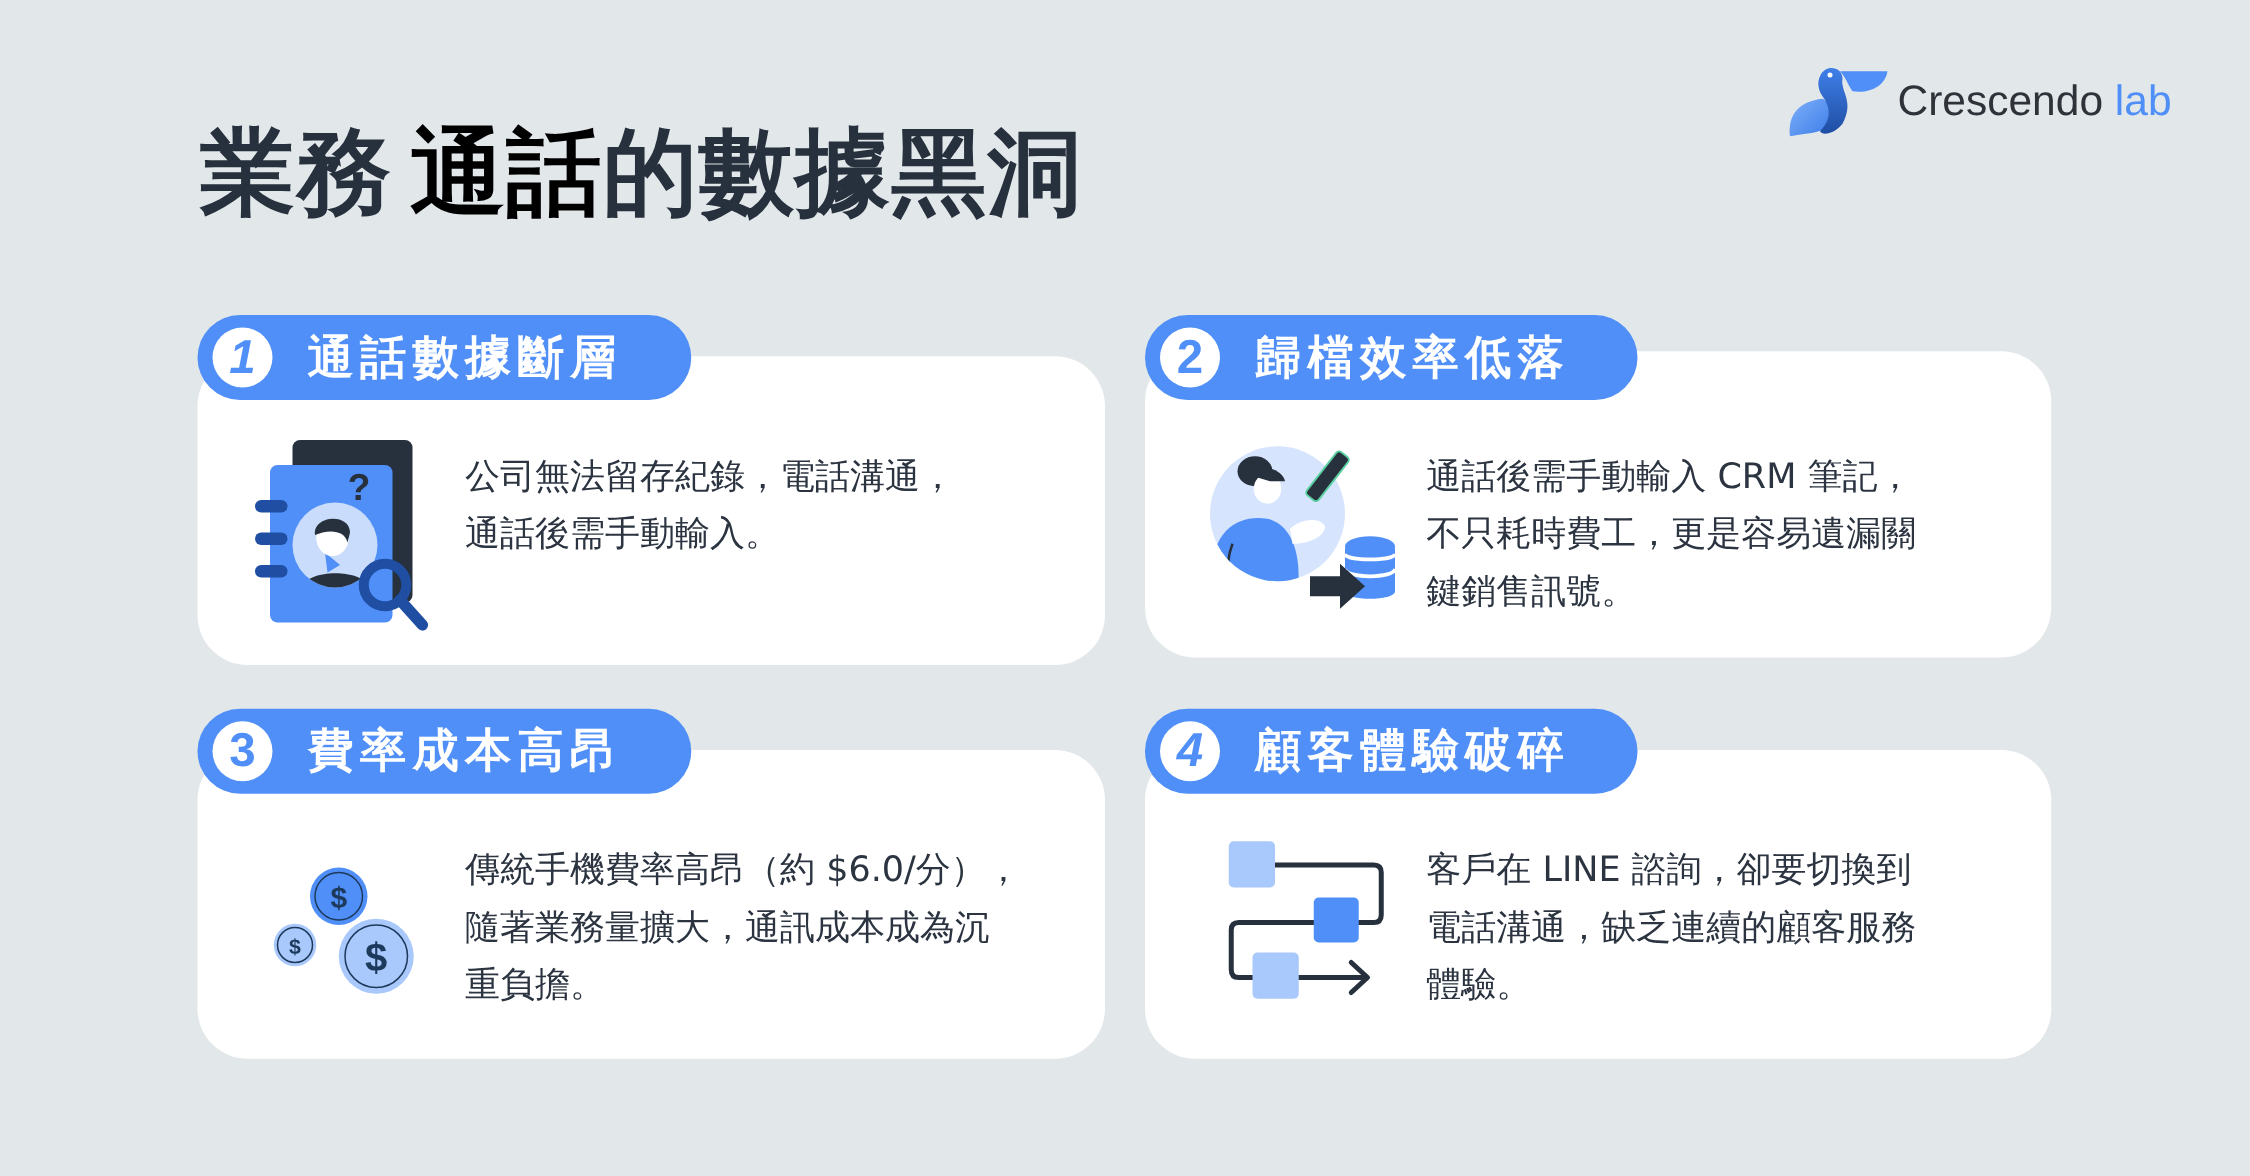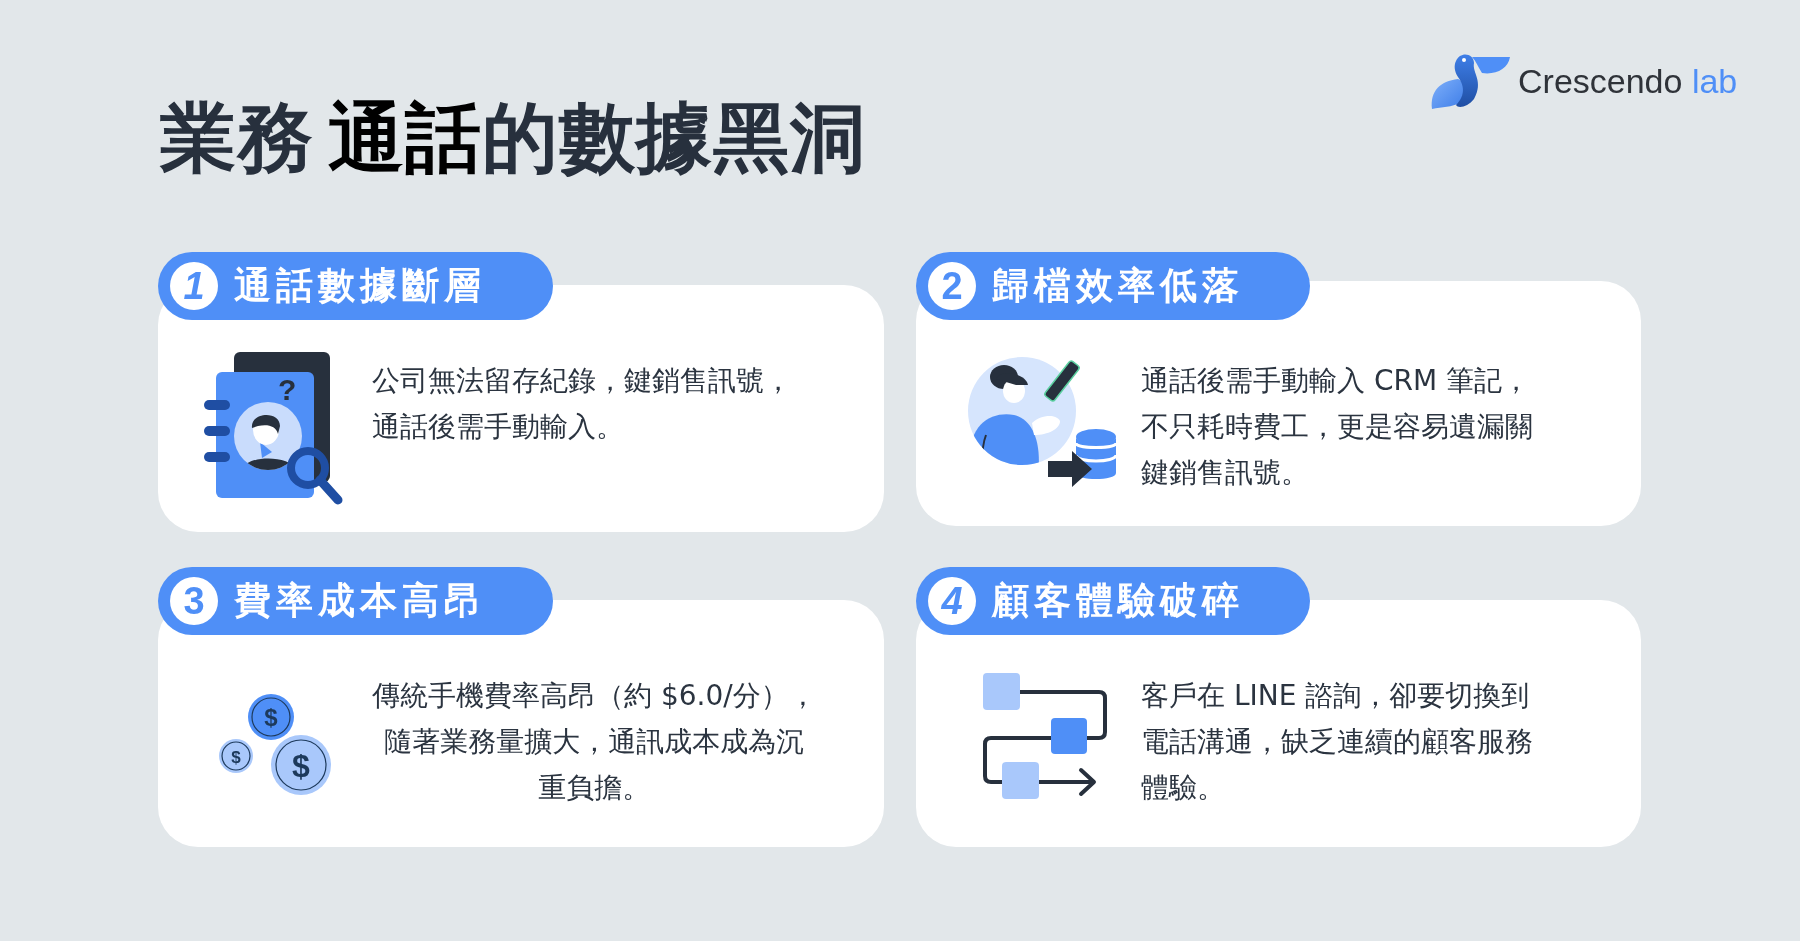--- a/index.html
+++ b/index.html
@@ -29,21 +29,21 @@
     display: flex; align-items: center; padding-left: 12px; box-sizing: border-box;
   }
   .pill .num {
     width: 48px; height: 48px; border-radius: 50%; background: #ffffff;
     color: #4f8ff7; font-weight: bold; font-size: 38px; font-style: italic;
     display: flex; align-items: center; justify-content: center;
     font-family: "Liberation Sans", sans-serif;
   }
   .pill .ptitle {
     color: #ffffff; font-weight: bold; font-size: 37px; letter-spacing: 5px;
-    margin-left: 16px; white-space: nowrap;
+    margin-left: 28px; white-space: nowrap;
   }
   .icon { position: absolute; }
   .desc {
     position: absolute; font-size: 28px; line-height: 46px; color: #2b3440;
     white-space: nowrap;
   }
   .desc .line { display: block; }
 </style>
 </head>
 <body>
@@ -89,21 +89,21 @@
     <path d="M40 122 C 44 104, 92 104, 98 122 Z" fill="#27303d"></path>
     <path d="M60 92 L 62 108 L 72 102 Z" fill="#4f8ff7"></path>
     <ellipse cx="66" cy="80" rx="13" ry="15" fill="#ffffff"></ellipse>
     <path d="M52 78 C 50 62, 80 60, 80 76 L 78 84 C 76 76, 68 74, 58 76 Z" fill="#27303d"></path>
   </g>
   <text x="78" y="50" font-size="30" font-weight="bold" fill="#27303d" font-family="Liberation Sans, sans-serif">?</text>
   <circle cx="108" cy="118" r="17" fill="none" stroke="#1f4ea3" stroke-width="8"></circle>
   <line x1="120" y1="130" x2="138" y2="150" stroke="#1f4ea3" stroke-width="9" stroke-linecap="round"></line>
 </svg>
 <div class="desc" style="left:372px; top:358px;">
-  <span class="line">公司無法留存紀錄，鍵銷售訊號，</span>
+  <span class="line">公司無法留存紀錄，電話溝通，</span>
   <span class="line">通話後需手動輸入。</span>
 </div>
 
 <div class="card" style="left:916px; top:281px; width:725px; height:245px;"></div>
 <div class="pill" style="left:916px; top:252px; width:394px;">
   <span class="num" style="font-style:normal;">2</span>
   <span class="ptitle">歸檔效率低落</span>
 </div>
 <svg class="icon" style="left:960px; top:355px;" width="160" height="140" viewBox="0 0 160 140">
   <circle cx="62" cy="56" r="54" fill="#d6e5fd"></circle>
@@ -140,21 +140,21 @@
   <circle cx="61" cy="29" r="23" fill="#4f8ff7"></circle>
   <circle cx="61" cy="29" r="19" fill="none" stroke="#1d3a5c" stroke-width="1.2"></circle>
   <text x="61" y="38" text-anchor="middle" font-size="24" font-weight="bold" fill="#1d3a5c" font-family="Liberation Sans, sans-serif">$</text>
   <circle cx="26" cy="68" r="17" fill="#a9c8fb"></circle>
   <circle cx="26" cy="68" r="14" fill="none" stroke="#1d3a5c" stroke-width="1.2"></circle>
   <text x="26" y="75" text-anchor="middle" font-size="17" font-weight="bold" fill="#1d3a5c" font-family="Liberation Sans, sans-serif">$</text>
   <circle cx="91" cy="77" r="30" fill="#a9c8fb"></circle>
   <circle cx="91" cy="77" r="25" fill="none" stroke="#1d3a5c" stroke-width="1.2"></circle>
   <text x="91" y="89" text-anchor="middle" font-size="32" font-weight="bold" fill="#1d3a5c" font-family="Liberation Sans, sans-serif">$</text>
 </svg>
-<div class="desc" style="left:372px; top:673px;text-align:center;">
+<div class="desc" style="left:372px; top:673px;">
   <span class="line">傳統手機費率高昂（約 $6.0/分），</span>
   <span class="line">隨著業務量擴大，通訊成本成為沉</span>
   <span class="line">重負擔。</span>
 </div>
 
 <div class="card" style="left:916px; top:600px; width:725px; height:247px;"></div>
 <div class="pill" style="left:916px; top:567px; width:394px;">
   <span class="num">4</span>
   <span class="ptitle">顧客體驗破碎</span>
 </div>

